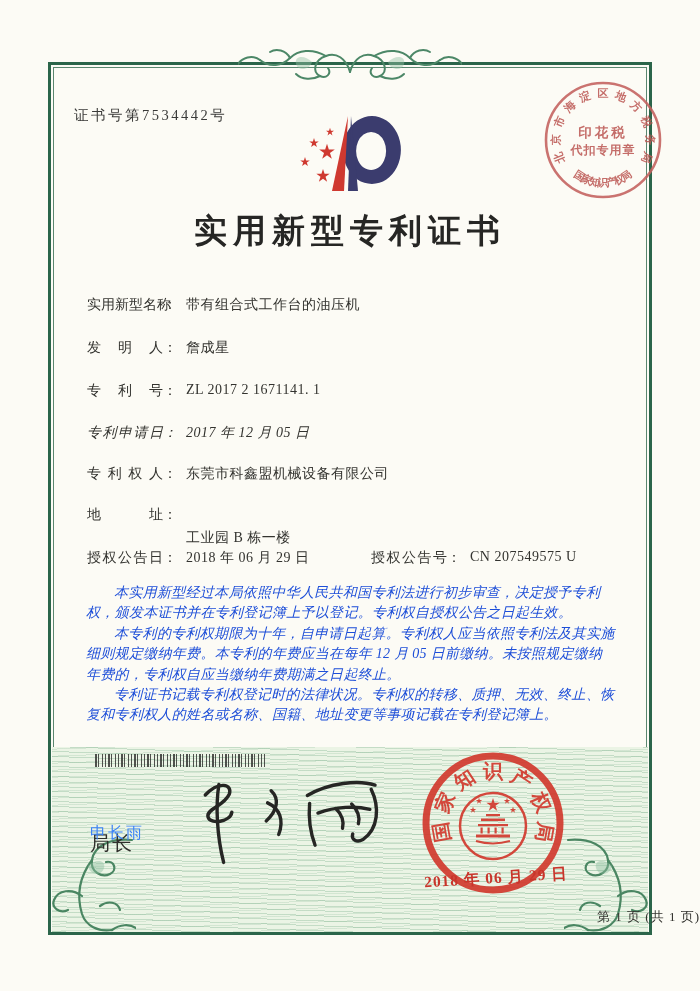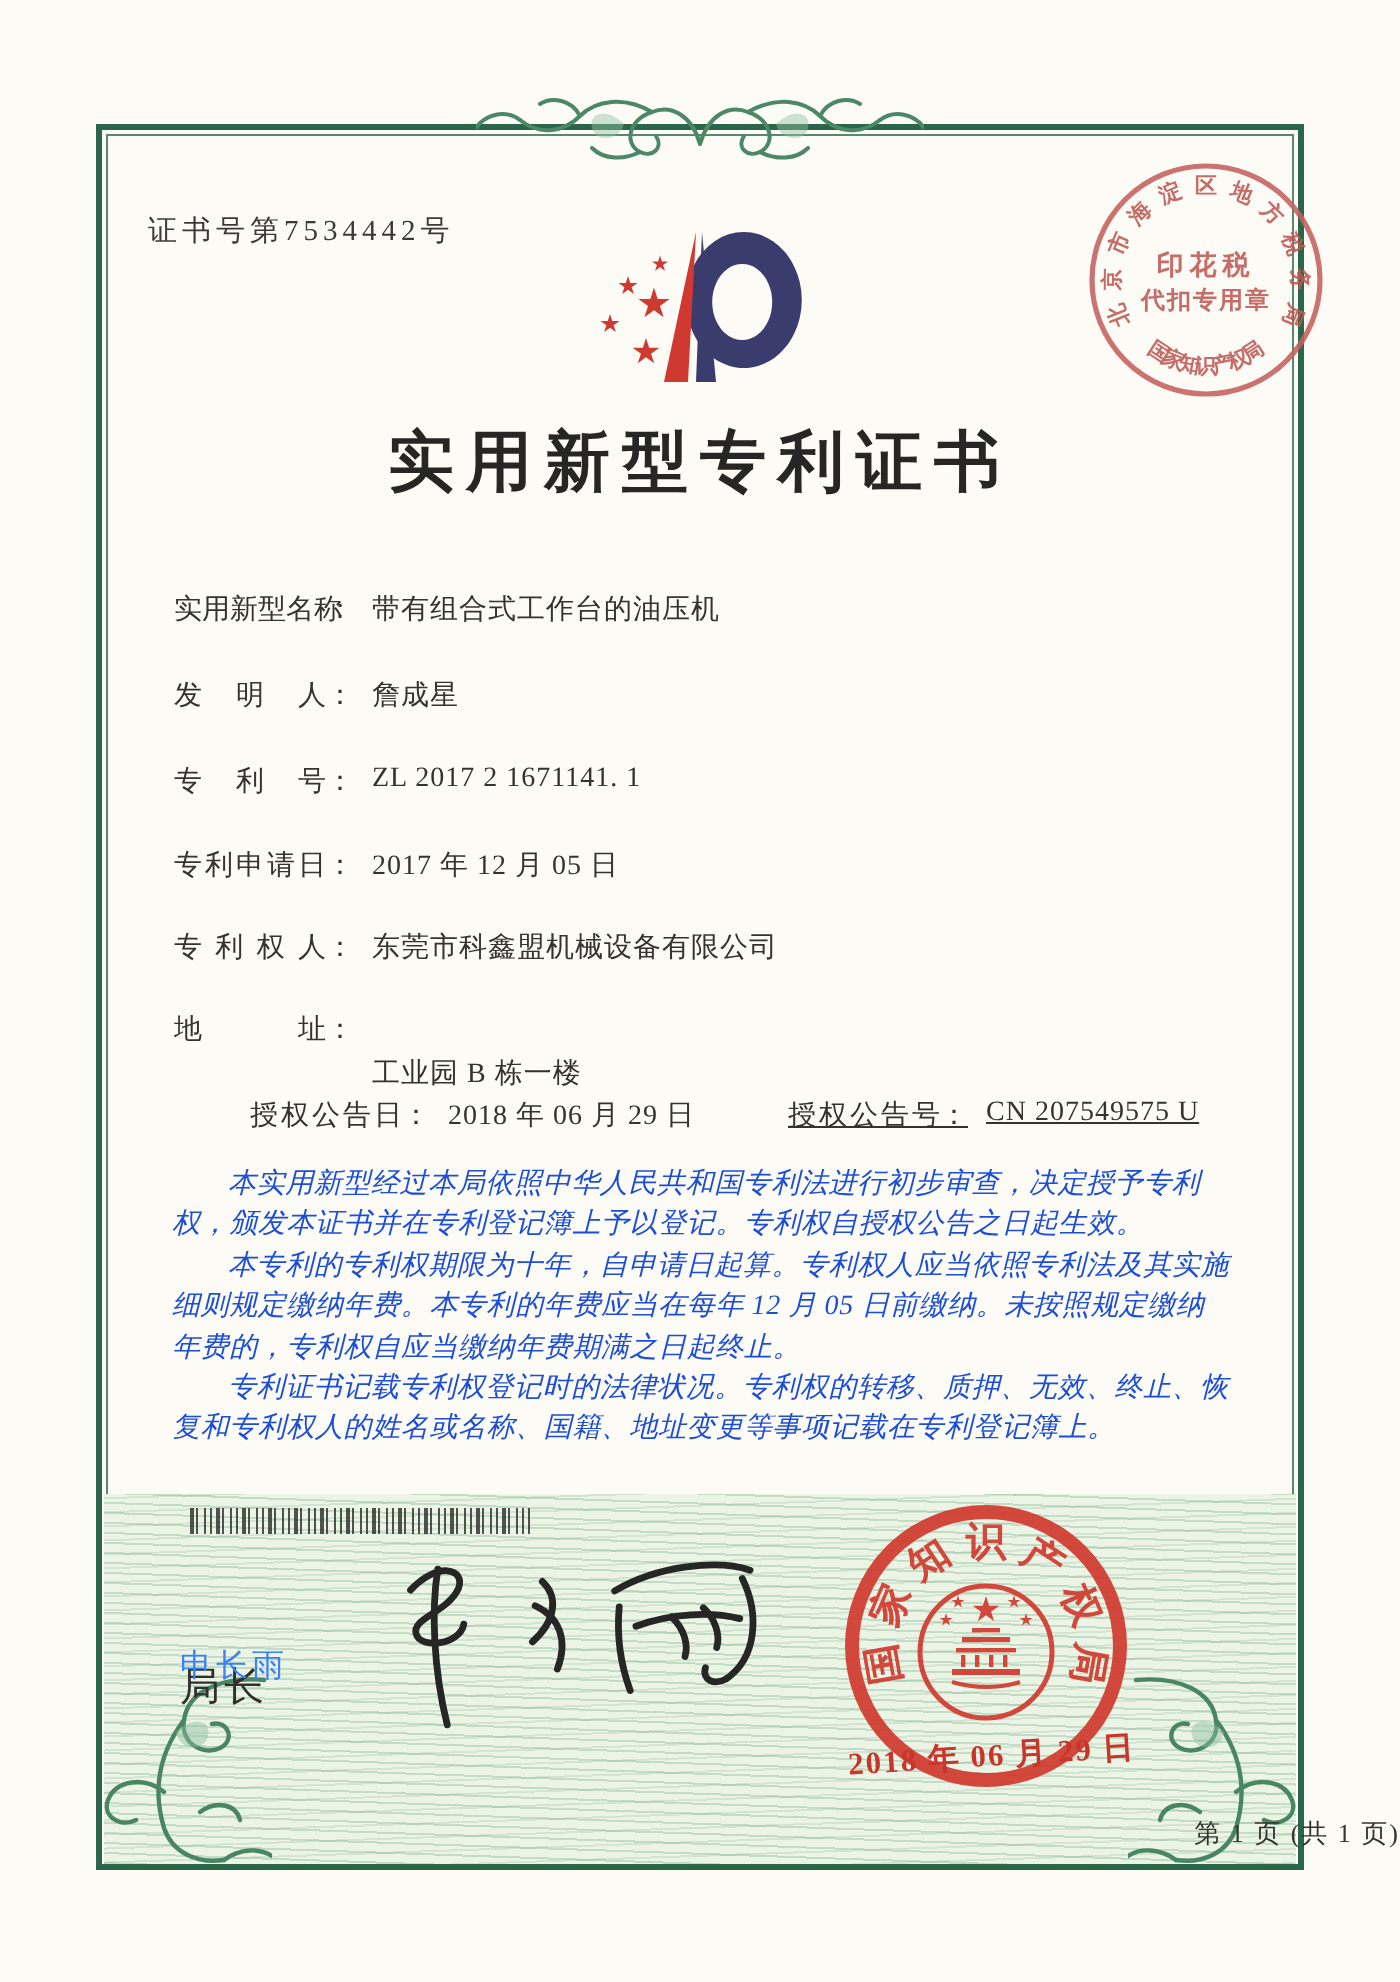--- a/index.html
+++ b/index.html
@@ -15,21 +15,21 @@
       repeating-linear-gradient(2deg, rgba(104,165,125,.30) 0 1px, rgba(104,165,125,0) 1px 5px),
       repeating-linear-gradient(-2deg, rgba(104,165,125,.18) 0 1px, rgba(104,165,125,0) 1px 7px);}
   .certno{left:74px;top:106px;font-size:14.5px;letter-spacing:2.5px;color:#3a3a38;}
   .title{left:0;top:209px;width:700px;text-align:center;font-size:33px;font-weight:bold;
          letter-spacing:6px;color:#262624;}
   .row{left:87px;display:flex;font-size:14px;color:#33332f;white-space:nowrap;}
   .lbl{display:inline-block;width:76px;text-align:justify;text-align-last:justify;}
   .colon{margin-right:9px;}
   .val{letter-spacing:.5px;text-align:right;}
   .addrval{white-space:normal;line-height:21px;letter-spacing:.5px;}
-  .grant2{position:absolute;left:269px;top:0;display:flex;text-decoration:underline;}
+  .grant2{position:absolute;left:284px;top:0;display:flex;}
   .bodytext{left:86px;top:583px;width:529px;font-size:14px;line-height:20.4px;color:#1d4ed8;
             font-style:italic;letter-spacing:.3px;}
   .bodytext p{margin:0;text-indent:2em;}
   .barcode{left:95px;top:754px;width:170px;height:13px;opacity:.82;
     background:repeating-linear-gradient(90deg,#2e2e2c 0 2px,transparent 2px 3px,#2e2e2c 3px 4px,
       transparent 4px 7px,#2e2e2c 7px 8px,transparent 8px 10px,#2e2e2c 10px 11px,transparent 11px 13px);}
   .sigtitle{left:90px;top:790px;font-size:20px;color:#2f2f2b;font-family:"Liberation Sans","DejaVu Sans",sans-serif;letter-spacing:2px;margin-top:40px;}
   .signame{left:90px;top:823px;font-size:16px;color:#3b82f6;font-family:"Liberation Sans","DejaVu Sans",sans-serif;letter-spacing:2px;}
   .sealdate{left:424px;top:868px;width:140px;font-size:15.5px;font-weight:bold;color:#c8352b;
             letter-spacing:1px;transform:rotate(-3.5deg);white-space:nowrap;}
@@ -85,39 +85,39 @@
   <div class="abs row" style="top:339px;">
     <span class="lbl">发明人</span>
       <span class="colon">：</span>
     <span class="val">詹成星</span>
   </div>
   <div class="abs row" style="top:382px;">
     <span class="lbl">专利号</span>
       <span class="colon">：</span>
     <span class="val">ZL 2017 2 1671141. 1</span>
   </div>
-  <div class="abs row" style="top:424px;">
+  <div class="abs row" style="top:424px;font-style:italic;">
     <span class="lbl">专利申请日</span>
       <span class="colon">：</span>
     <span class="val">2017 年 12 月 05 日</span>
   </div>
   <div class="abs row" style="top:465px;">
     <span class="lbl">专利权人</span>
       <span class="colon">：</span>
     <span class="val">东莞市科鑫盟机械设备有限公司</span>
   </div>
   <div class="abs row" style="top:506px;">
     <span class="lbl">地址</span>
       <span class="colon">：</span>
     <span class="addrval">
       <br>
       <span>工业园 B 栋一楼</span>
     </span>
   </div>
-  <div class="abs row" style="top:549px;width:527px;margin-left:38px;">
+  <div class="abs row" style="top:549px;width:527px;">
     <span class="lbl">授权公告日</span>
       <span class="colon">：</span>
     <span class="val">2018 年 06 月 29 日</span>
     <span class="grant2">
       <span class="lbl">授权公告号</span>
         <span class="colon">：</span>
       <span class="val">CN 207549575 U</span>
     </span>
   </div>
 

